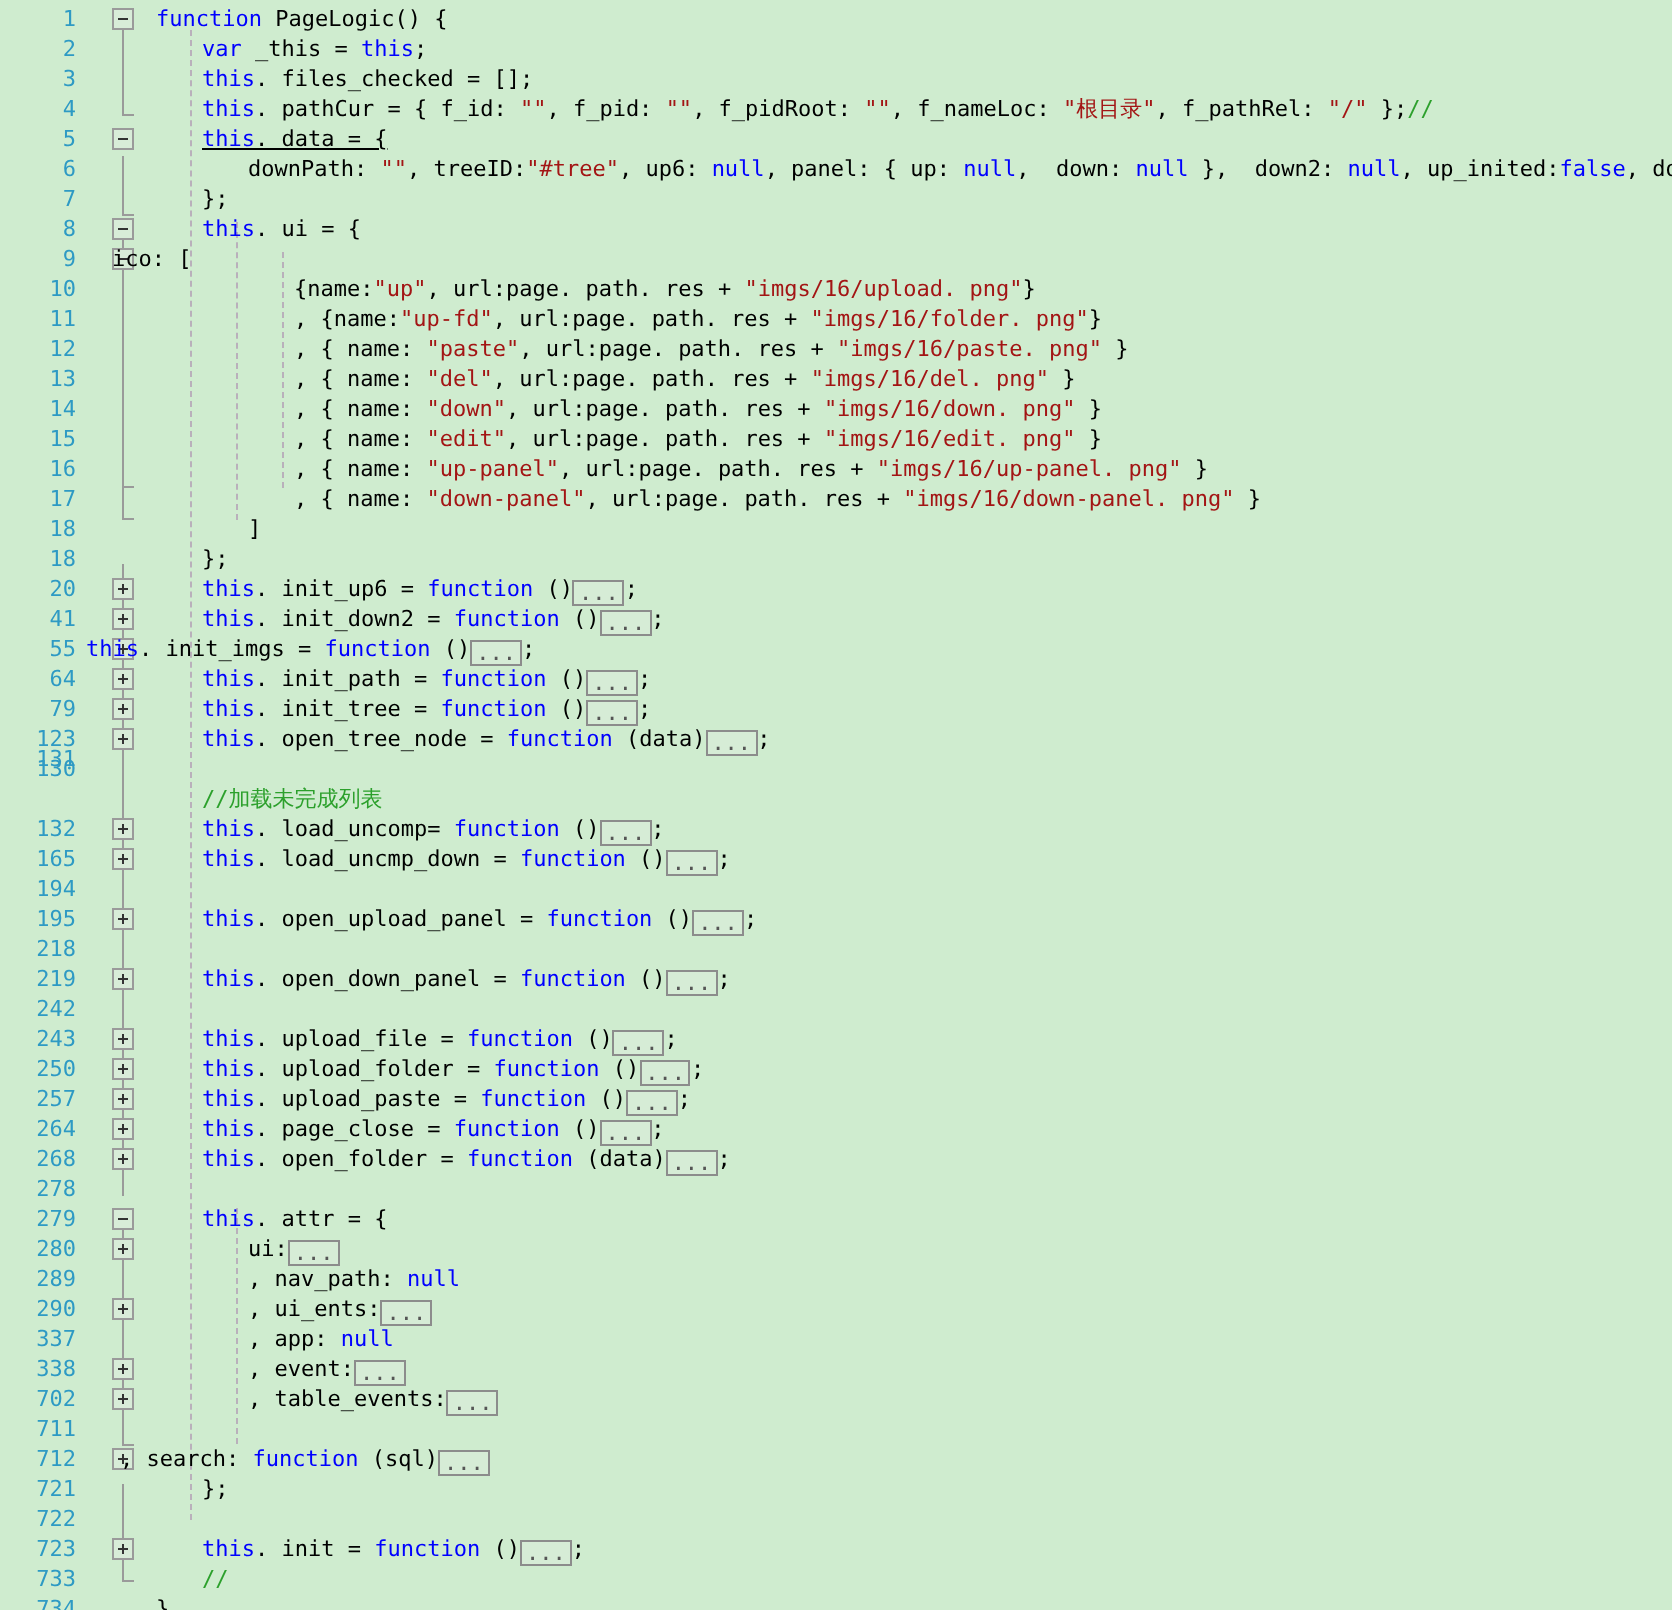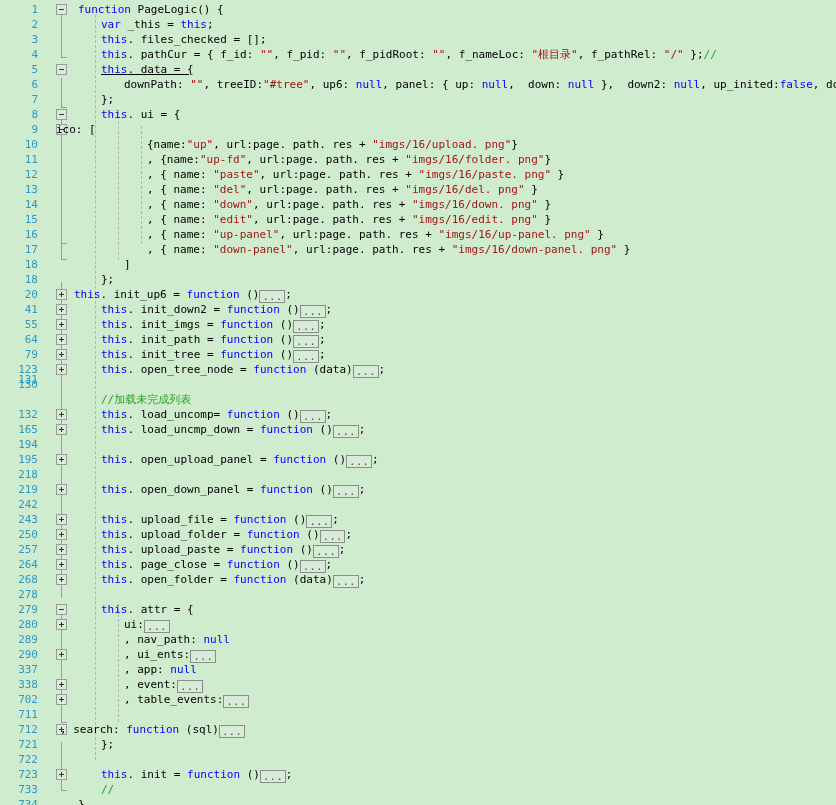--- a/index.html
+++ b/index.html
@@ -248,23 +248,23 @@
       <div class="line" style="top: 137px; padding-left: 147px;"><span class="plain">{name:</span><span class="str">"up"</span><span class="plain">, url:page. path. res + </span><span class="str">"imgs/16/upload. png"</span><span class="plain">}</span></div>
       <div class="line" style="top: 152px; padding-left: 147px;"><span class="plain">, {name:</span><span class="str">"up-fd"</span><span class="plain">, url:page. path. res + </span><span class="str">"imgs/16/folder. png"</span><span class="plain">}</span></div>
       <div class="line" style="top: 167px; padding-left: 147px;"><span class="plain">, { name: </span><span class="str">"paste"</span><span class="plain">, url:page. path. res + </span><span class="str">"imgs/16/paste. png"</span><span class="plain"> }</span></div>
       <div class="line" style="top: 182px; padding-left: 147px;"><span class="plain">, { name: </span><span class="str">"del"</span><span class="plain">, url:page. path. res + </span><span class="str">"imgs/16/del. png"</span><span class="plain"> }</span></div>
       <div class="line" style="top: 197px; padding-left: 147px;"><span class="plain">, { name: </span><span class="str">"down"</span><span class="plain">, url:page. path. res + </span><span class="str">"imgs/16/down. png"</span><span class="plain"> }</span></div>
       <div class="line" style="top: 212px; padding-left: 147px;"><span class="plain">, { name: </span><span class="str">"edit"</span><span class="plain">, url:page. path. res + </span><span class="str">"imgs/16/edit. png"</span><span class="plain"> }</span></div>
       <div class="line" style="top: 227px; padding-left: 147px;"><span class="plain">, { name: </span><span class="str">"up-panel"</span><span class="plain">, url:page. path. res + </span><span class="str">"imgs/16/up-panel. png"</span><span class="plain"> }</span></div>
       <div class="line" style="top: 242px; padding-left: 147px;"><span class="plain">, { name: </span><span class="str">"down-panel"</span><span class="plain">, url:page. path. res + </span><span class="str">"imgs/16/down-panel. png"</span><span class="plain"> }</span></div>
       <div class="line" style="top: 257px; padding-left: 124px;"><span class="plain">]</span></div>
       <div class="line" style="top: 272px; padding-left: 101px;"><span class="plain">};</span></div>
-      <div class="line" style="top: 287px; padding-left: 74px; text-align: center;"><span class="kw">this</span><span class="plain">. init_up6 = </span><span class="kw">function</span><span class="plain"> ()</span><span class="ellip">...</span><span class="plain">;</span></div>
+      <div class="line" style="top: 287px; padding-left: 101px; text-align: center;"><span class="kw">this</span><span class="plain">. init_up6 = </span><span class="kw">function</span><span class="plain"> ()</span><span class="ellip">...</span><span class="plain">;</span></div>
       <div class="line" style="top: 302px; padding-left: 101px;"><span class="kw">this</span><span class="plain">. init_down2 = </span><span class="kw">function</span><span class="plain"> ()</span><span class="ellip">...</span><span class="plain">;</span></div>
-      <div class="line" style="top: 317px; padding-left: 101px; text-align: right;"><span class="kw">this</span><span class="plain">. init_imgs = </span><span class="kw">function</span><span class="plain"> ()</span><span class="ellip">...</span><span class="plain">;</span></div>
+      <div class="line" style="top: 317px; padding-left: 43px; text-align: right;"><span class="kw">this</span><span class="plain">. init_imgs = </span><span class="kw">function</span><span class="plain"> ()</span><span class="ellip">...</span><span class="plain">;</span></div>
       <div class="line" style="top: 332px; padding-left: 101px;"><span class="kw">this</span><span class="plain">. init_path = </span><span class="kw">function</span><span class="plain"> ()</span><span class="ellip">...</span><span class="plain">;</span></div>
       <div class="line" style="top: 347px; padding-left: 101px;"><span class="kw">this</span><span class="plain">. init_tree = </span><span class="kw">function</span><span class="plain"> ()</span><span class="ellip">...</span><span class="plain">;</span></div>
       <div class="line" style="top: 362px; padding-left: 101px;"><span class="kw">this</span><span class="plain">. open_tree_node = </span><span class="kw">function</span><span class="plain"> (data)</span><span class="ellip">...</span><span class="plain">;</span></div>
       <div class="line" style="top: 377px; padding-left: 78px;"></div>
       <div class="line" style="top: 392px; padding-left: 101px;"><span class="cmt">//加载未完成列表</span></div>
       <div class="line" style="top: 407px; padding-left: 101px;"><span class="kw">this</span><span class="plain">. load_uncomp= </span><span class="kw">function</span><span class="plain"> ()</span><span class="ellip">...</span><span class="plain">;</span></div>
       <div class="line" style="top: 422px; padding-left: 101px;"><span class="kw">this</span><span class="plain">. load_uncmp_down = </span><span class="kw">function</span><span class="plain"> ()</span><span class="ellip">...</span><span class="plain">;</span></div>
       <div class="line" style="top: 437px; padding-left: 78px;"></div>
       <div class="line" style="top: 452px; padding-left: 101px;"><span class="kw">this</span><span class="plain">. open_upload_panel = </span><span class="kw">function</span><span class="plain"> ()</span><span class="ellip">...</span><span class="plain">;</span></div>
       <div class="line" style="top: 467px; padding-left: 78px;"></div>

